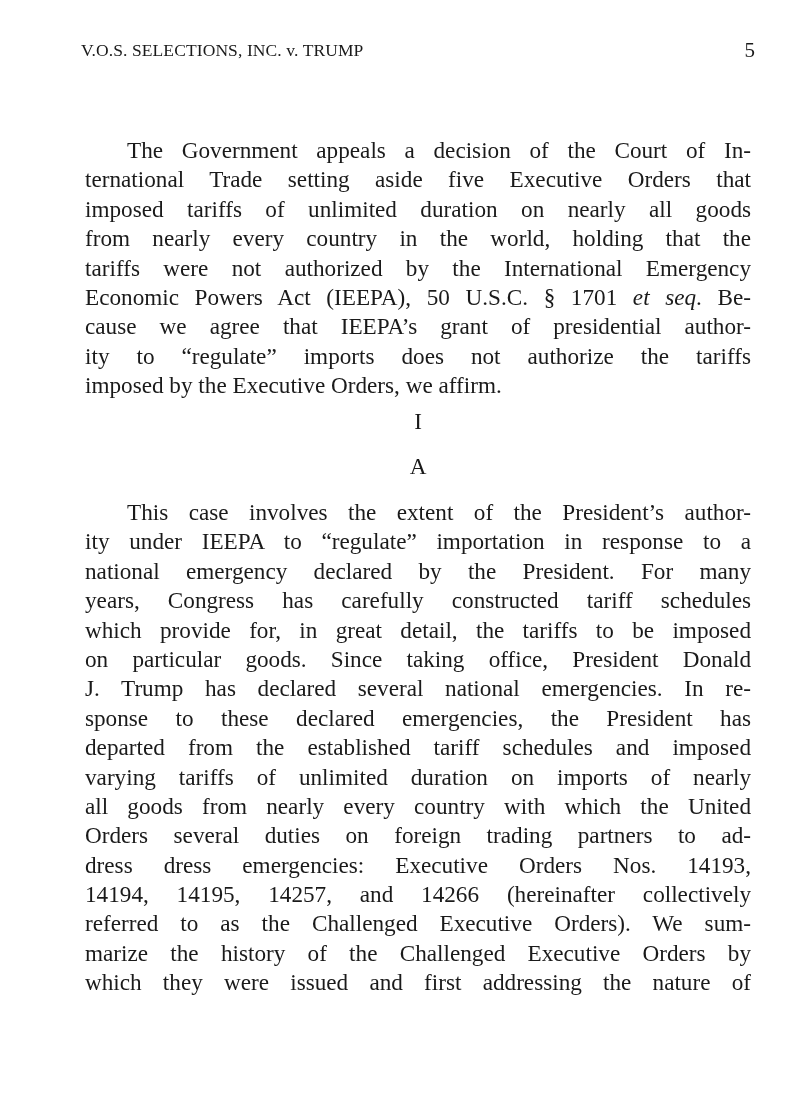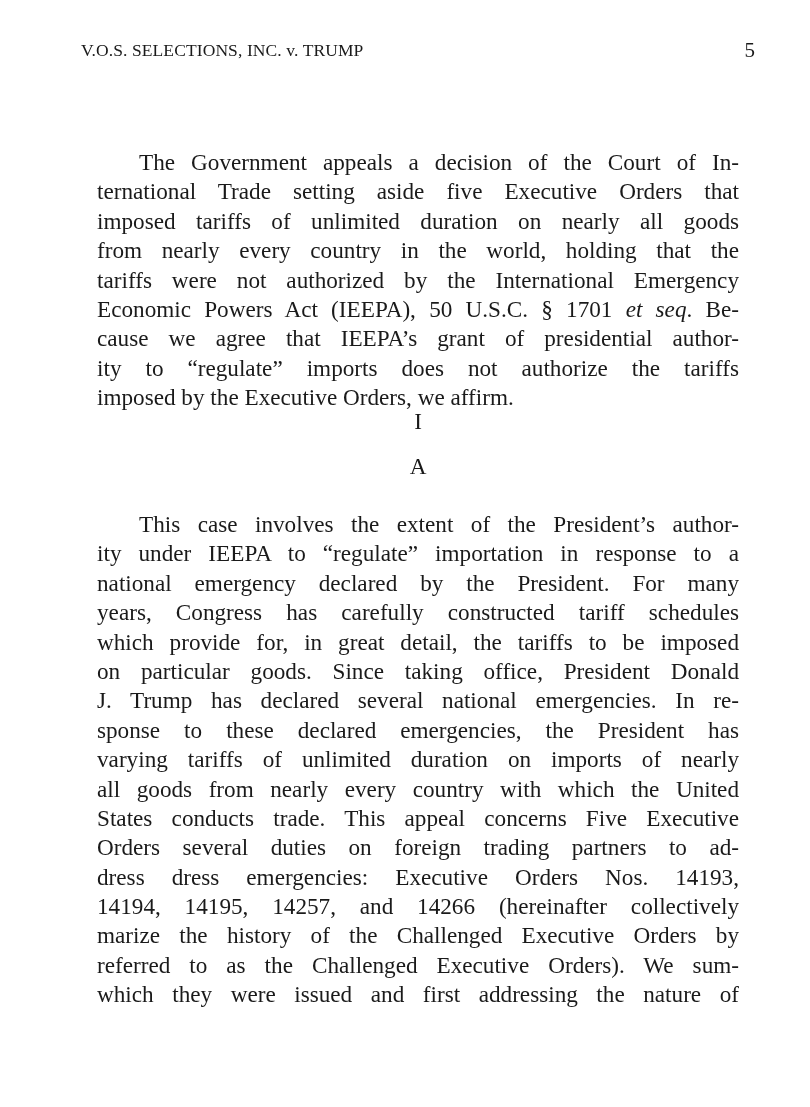--- a/index.html
+++ b/index.html
@@ -40,21 +40,21 @@
       right: 0; top: 0;
       font-size: 21px;
     }
     .body-text {
       position: absolute;
       left: 81px;
       width: 674px;
       font-size: 23.2px;
     }
     .para {
-      margin: 16px;
+      margin: 4px;
     }
     .line {
       display: block;
       height: 29.4px;
       line-height: 29.4px;
       white-space: nowrap;
       text-align: justify;
       text-align-last: justify;
       overflow: visible;
     }
@@ -106,25 +106,25 @@
   <div class="body-text" style="top:494px;">
     <p class="para">
       <span class="line indent">This case involves the extent of the President’s author-</span>
       <span class="line">ity under IEEPA to “regulate” importation in response to a</span>
       <span class="line">national emergency declared by the President. For many</span>
       <span class="line">years, Congress has carefully constructed tariff schedules</span>
       <span class="line">which provide for, in great detail, the tariffs to be imposed</span>
       <span class="line">on particular goods. Since taking office, President Donald</span>
       <span class="line">J. Trump has declared several national emergencies. In re-</span>
       <span class="line">sponse to these declared emergencies, the President has</span>
+      <span class="line">departed from the established tariff schedules and imposed</span>
       <span class="line">varying tariffs of unlimited duration on imports of nearly</span>
       <span class="line">all goods from nearly every country with which the United</span>
-      <span class="line">States conducts trade. This appeal concerns Five Executive</span>
       <span class="line">Orders several duties on foreign trading partners to ad-</span>
       <span class="line">dress dress emergencies: Executive Orders Nos. 14193,</span>
       <span class="line">14194, 14195, 14257, and 14266 (hereinafter collectively</span>
+      <span class="line">referred to as the Challenged Executive Orders). We sum-</span>
       <span class="line">marize the history of the Challenged Executive Orders by</span>
-      <span class="line">referred to as the Challenged Executive Orders). We sum-</span>
       <span class="line">which they were issued and first addressing the nature of</span>
     </p>
   </div>
 
 </div>
 
 </body></html>

